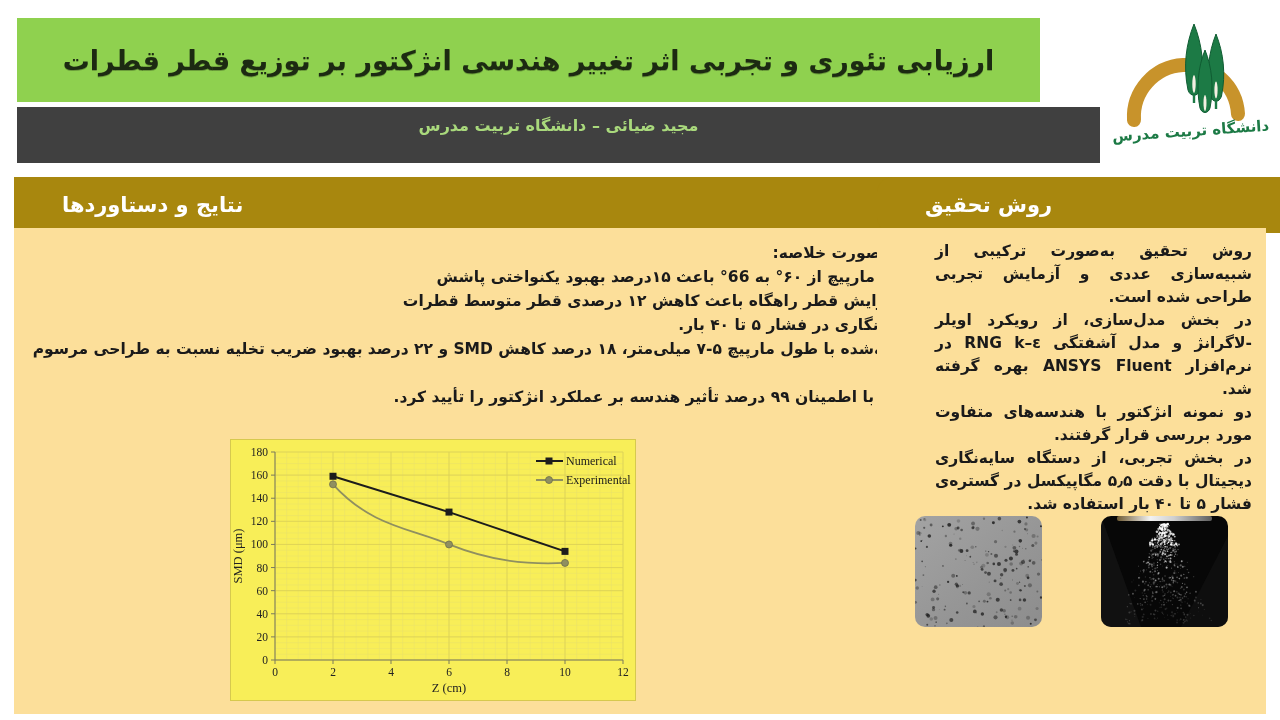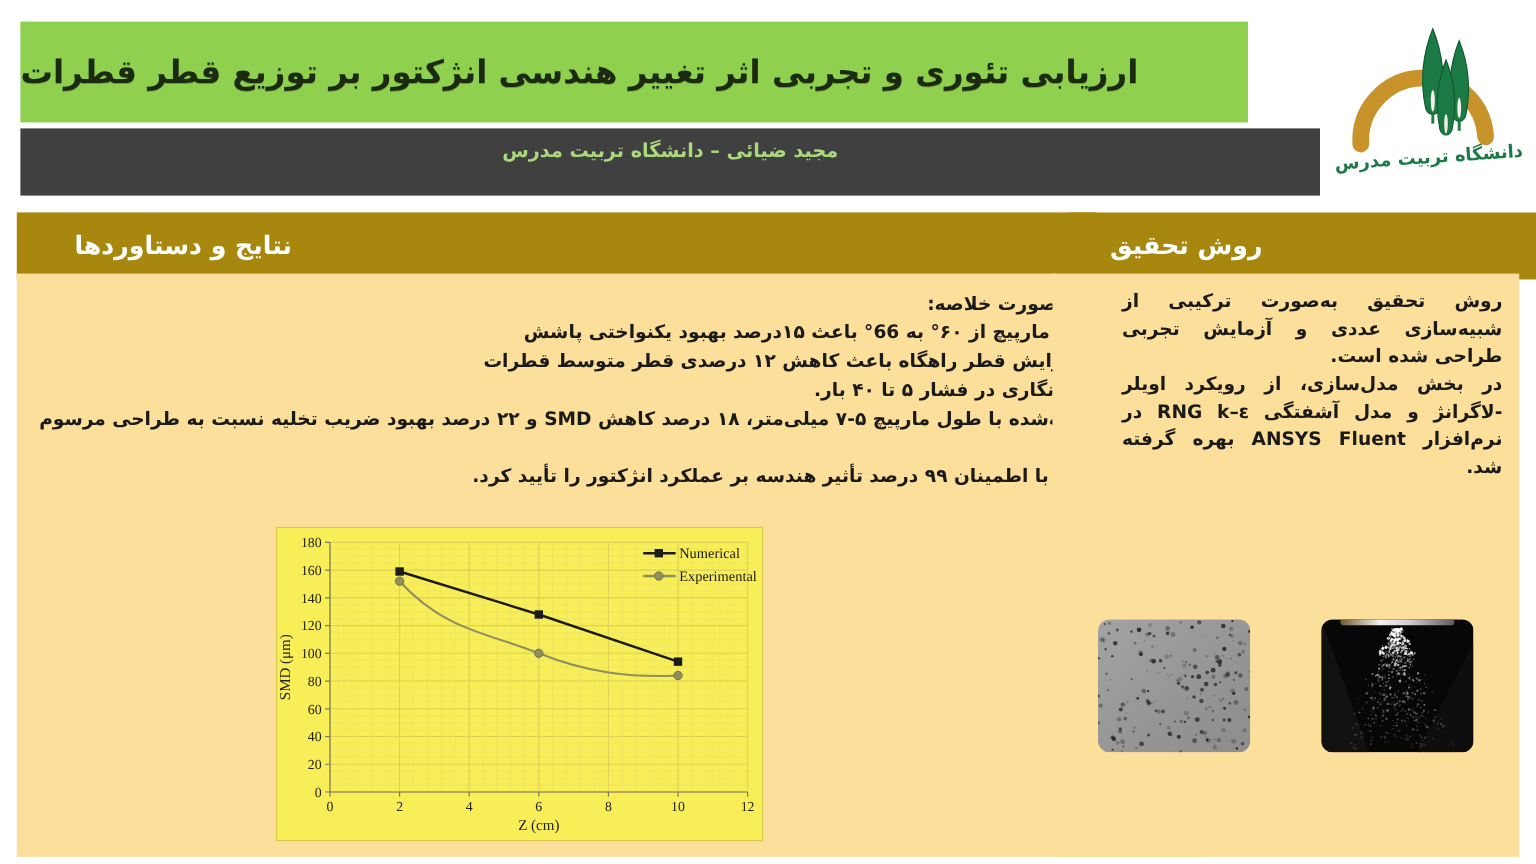--- a/index.html
+++ b/index.html
@@ -3,21 +3,21 @@
 <meta charset="utf-8">
 <style>
   html,body{margin:0;padding:0;}
   body{
     width:1280px;height:720px;position:relative;overflow:hidden;
     background:#ffffff;font-family:"DejaVu Sans",sans-serif;
   }
   .band{position:absolute;box-sizing:border-box;}
   .title-band{
     left:17px;top:18px;width:1023px;height:84px;background:#8fd14f;
-    display:flex;align-items:center;justify-content:flex-start;
+    display:flex;align-items:center;justify-content:center;
   }
   .title-band .title-text{
     font-size:27px;font-weight:bold;color:#1c2a12;letter-spacing:0.5px;
     direction:rtl;text-shadow:0 1px 0 rgba(0,0,0,0.25);
   }
   .author-band{
     left:17px;top:107px;width:1083px;height:56px;background:#404040;
     display:flex;align-items:flex-start;justify-content:center;padding-top:9px;
   }
   .author-band .author-text{
@@ -250,20 +250,22 @@
       </svg></div>
 </div>
 
 <div class="section-header hdr-method">
   <span>روش تحقیق</span>
 </div>
 <div class="section-body body-method">
   <div class="method-paras">
       <div class="line">روش تحقیق به‌صورت ترکیبی از شبیه‌سازی عددی و آزمایش تجربی طراحی شده است.</div>
       <div class="line">در بخش مدل‌سازی، از رویکرد اویلر -لاگرانژ و مدل آشفتگی RNG k–ε در نرم‌افزار ANSYS Fluent بهره گرفته شد.</div>
+      <div class="line">دو نمونه انژکتور با هندسه‌های متفاوت مورد بررسی قرار گرفتند.</div>
+      <div class="line">در بخش تجربی، از دستگاه سایه‌نگاری دیجیتال با دقت ۵٫۵ مگاپیکسل در گستره‌ی فشار ۵ تا ۴۰ بار استفاده شد.</div>
     </div>
   <div class="images-row">
     <div class="sample-img" id="img-shadow">
         <svg width="127" height="111" viewBox="0 0 127 111">
           <defs>
             <linearGradient id="gr1" x1="0" y1="0" x2="1" y2="1">
               <stop offset="0%" stop-color="#a3a3a3"></stop>
               <stop offset="55%" stop-color="#969696"></stop>
               <stop offset="100%" stop-color="#8d8d8d"></stop>
             </linearGradient>

